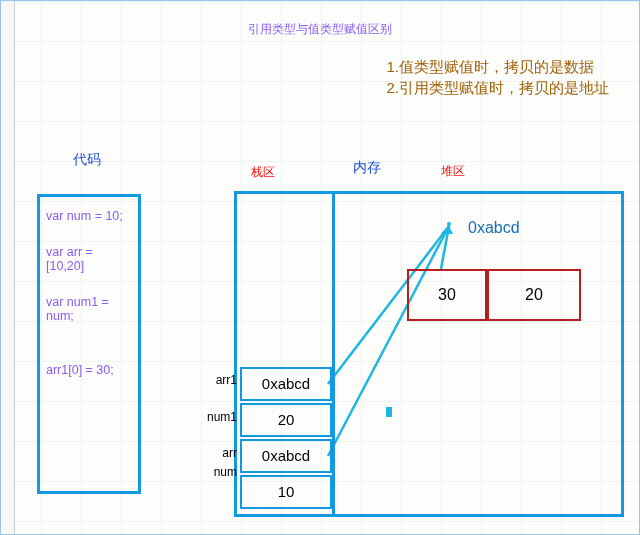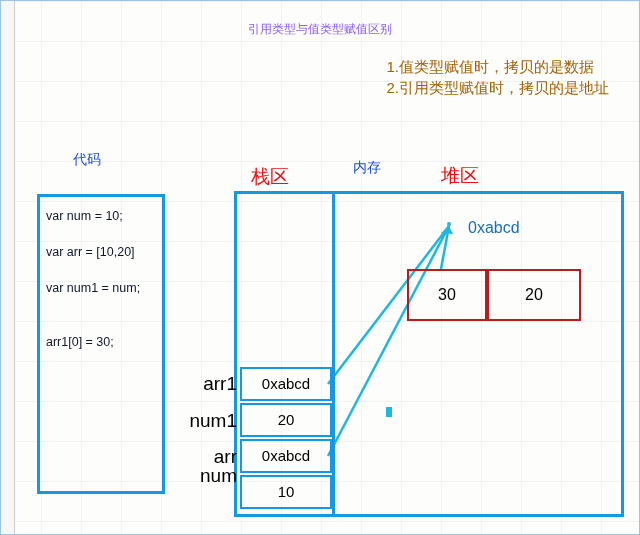--- a/index.html
+++ b/index.html
@@ -45,32 +45,32 @@
     .notes div { margin: 2px 0; }
     .section-label {
       position: absolute;
       font-size: 14px;
       color: #1d4ed8;
       z-index: 3;
     }
     .red-label {
       position: absolute;
       color: #e11;
-      font-size: 19px;
+      font-size: 12px;
       z-index: 3;
     }
     
     .code-box {
       position: absolute;
       left: 36px; top: 193px;
-      width: 128px; height: 300px;
+      width: 104px; height: 300px;
       border: 3px solid #1398e3;
       padding: 8px 6px;
       font-size: 12.5px;
-      color: #0f172a;
+      color: #8b5cf6;
       z-index: 3;
       background: transparent;
     }
     .code-box div { margin: 4px 0; }
     .gap { height: 14px; }
     
     .mem-box {
       position: absolute;
       left: 233px; top: 190px;
       width: 390px; height: 326px;
@@ -91,21 +91,21 @@
       border: 2.5px solid #1398e3;
       text-align: center;
       line-height: 30px;
       font-size: 15px;
       z-index: 3;
     }
     .stack-label {
       position: absolute;
       width: 52px;
       text-align: right;
-      font-size: 19px;
+      font-size: 12px;
       z-index: 3;
     }
     
     .heap-box {
       position: absolute;
       border: 2px solid #b91c1c;
       text-align: center;
       font-size: 16px;
       display: flex; align-items: center; justify-content: center;
       z-index: 3;

